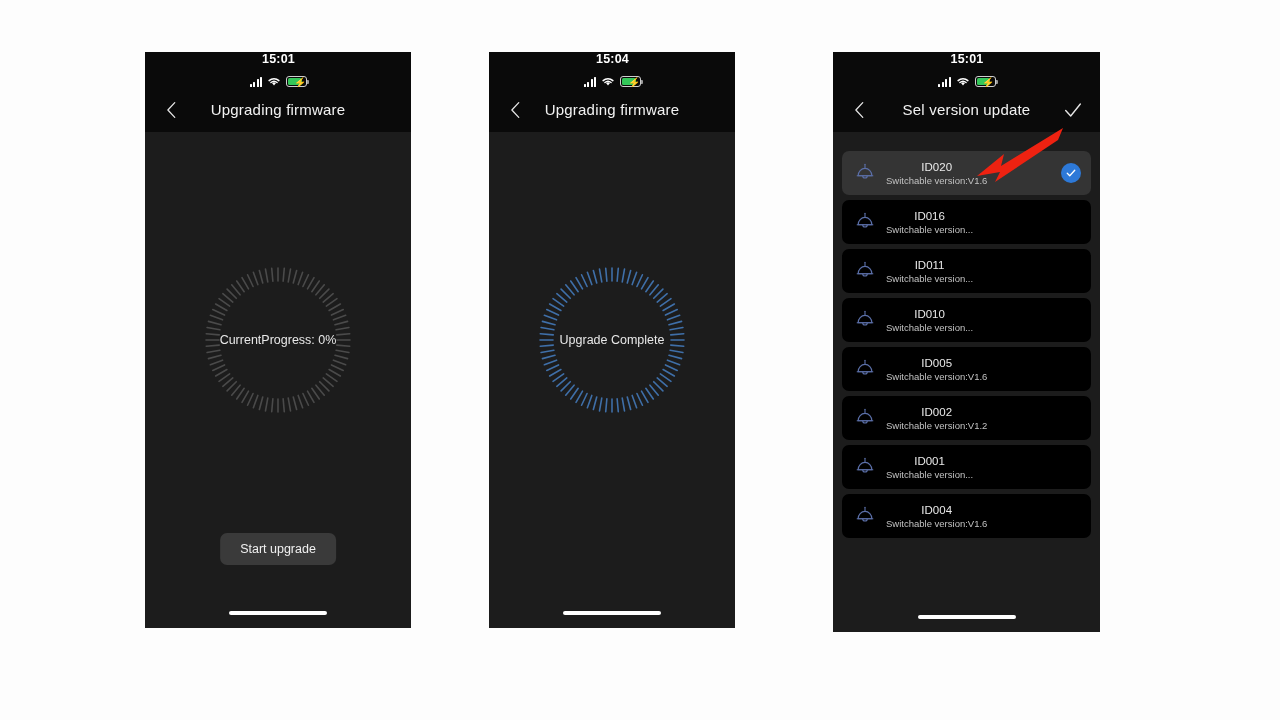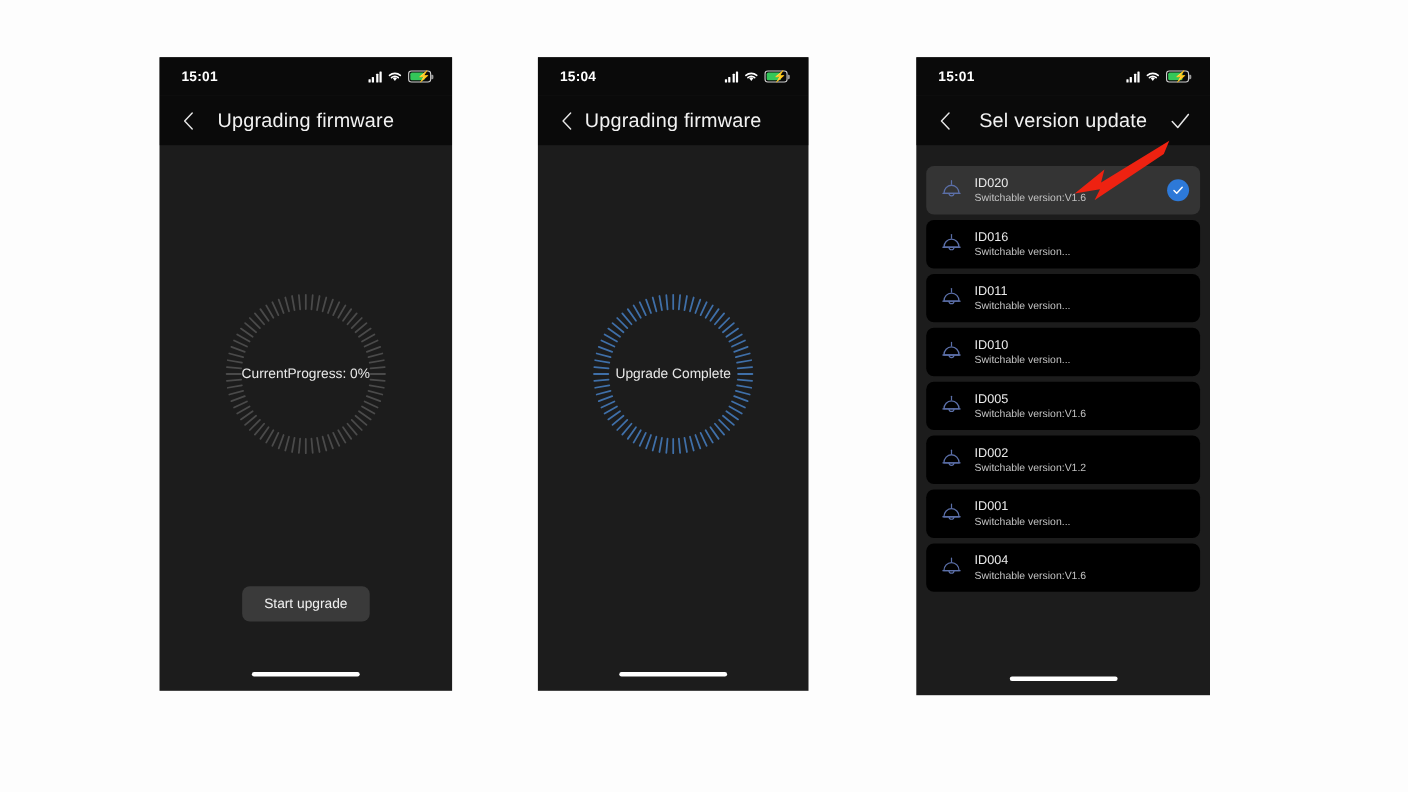--- a/index.html
+++ b/index.html
@@ -18,20 +18,21 @@
   }
   #phone1 { left: 145px; top: 52px; width: 266px; height: 576px; }
   #phone2 { left: 489px; top: 52px; width: 246px; height: 576px; }
   #phone3 { left: 833px; top: 52px; width: 267px; height: 580px; }
 
   
   .statusbar {
     height: 35px; background: #0a0a0a;
     display: flex; align-items: center; justify-content: space-between;
     padding: 0 19px 0 20px;
+    flex-direction: column;
   }
   .sb-time { color: #ffffff; font-size: 12.5px; font-weight: bold; letter-spacing: .2px; }
   .sb-icons { display: flex; align-items: center; gap: 5px; }
   .sig { display: flex; align-items: flex-end; gap: 1.5px; height: 10px; }
   .sig i { width: 2px; background: #ffffff; display: block; border-radius: .5px; }
   .sig i:nth-child(1){ height: 3px; }
   .sig i:nth-child(2){ height: 5px; }
   .sig i:nth-child(3){ height: 7.5px; }
   .sig i:nth-child(4){ height: 10px; }
   .batt {
@@ -50,21 +51,21 @@
 
   
   .navbar {
     height: 45px; background: #0a0a0a;
     display: flex; align-items: center; position: relative;
     padding: 0 16px;
   }
   .nav-back { width: 22px; height: 22px; cursor: pointer; }
   .nav-title {
     position: absolute; left: 0; right: 0; text-align: center;
-    color: #f2f2f2; font-size: 18px; letter-spacing: .2px;
+    color: #f2f2f2; font-size: 15px; letter-spacing: .2px;
     pointer-events: none;
   }
   .nav-confirm { margin-left: auto; width: 22px; height: 22px; cursor: pointer; }
 
   
   .body-area { position: relative; height: calc(100% - 80px); }
   .ring-wrap {
     position: absolute; left: 50%; top: 208px;
     transform: translate(-50%, -50%);
     width: 150px; height: 150px;
@@ -98,21 +99,21 @@
     display: flex; flex-direction: column; gap: 5px;
   }
   .list-item {
     display: flex; align-items: center;
     height: 44px; border-radius: 7px;
     background: #000000; padding: 0 10px 0 12px;
     cursor: pointer;
   }
   .list-item.selected { background: #343434; }
   .lamp-icon { width: 22px; height: 22px; flex: 0 0 22px; margin-right: 10px; }
-  .item-text { display: flex; flex-direction: column; gap: 2px; }
+  .item-text { display: flex; flex-direction: column; gap: 2px; text-align: center; }
   .item-title { color: #e9e9e9; font-size: 11.5px; }
   .item-sub { color: #c2c2c2; font-size: 9.5px; }
   .check-badge {
     margin-left: auto; width: 20px; height: 20px;
     border-radius: 50%; background: #2d79d8;
     display: flex; align-items: center; justify-content: center;
   }
 
   
   .arrow-anno { position: absolute; left: 0; top: 0; pointer-events: none; }

